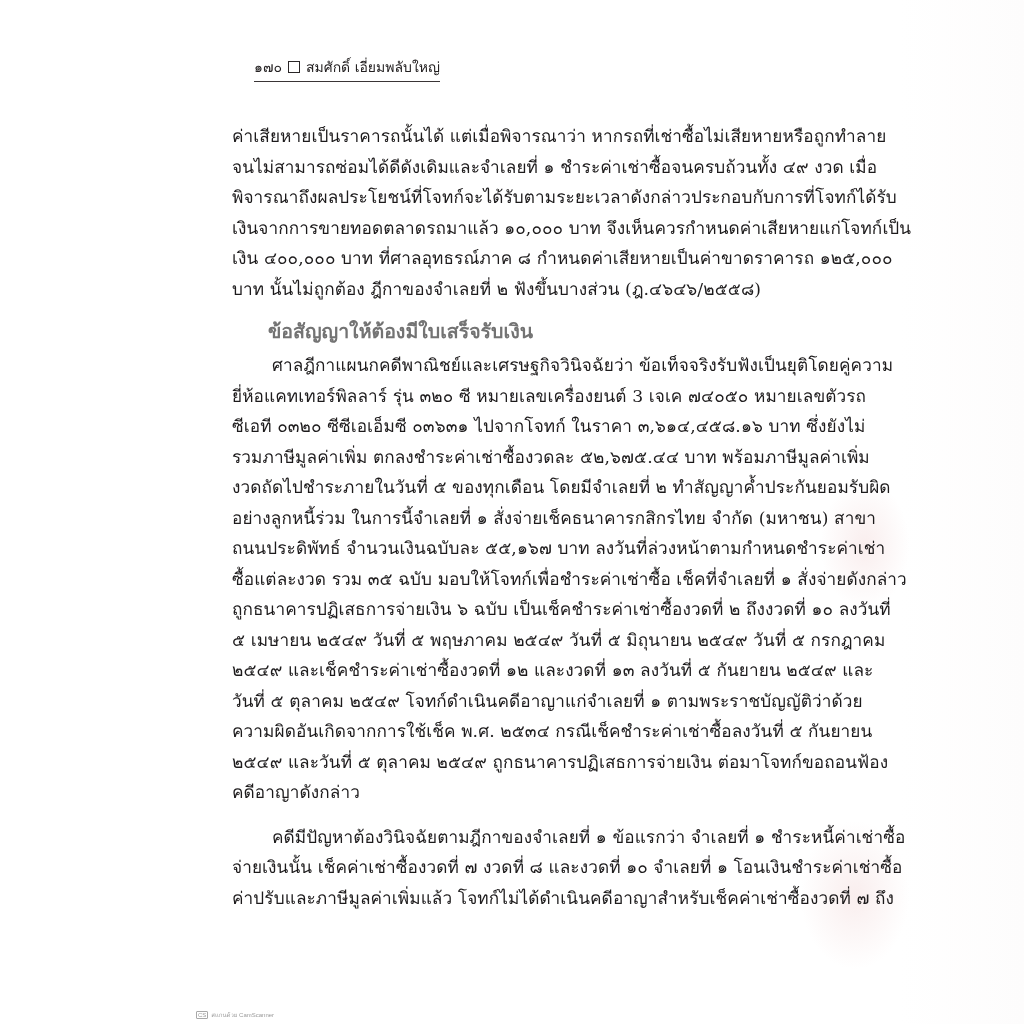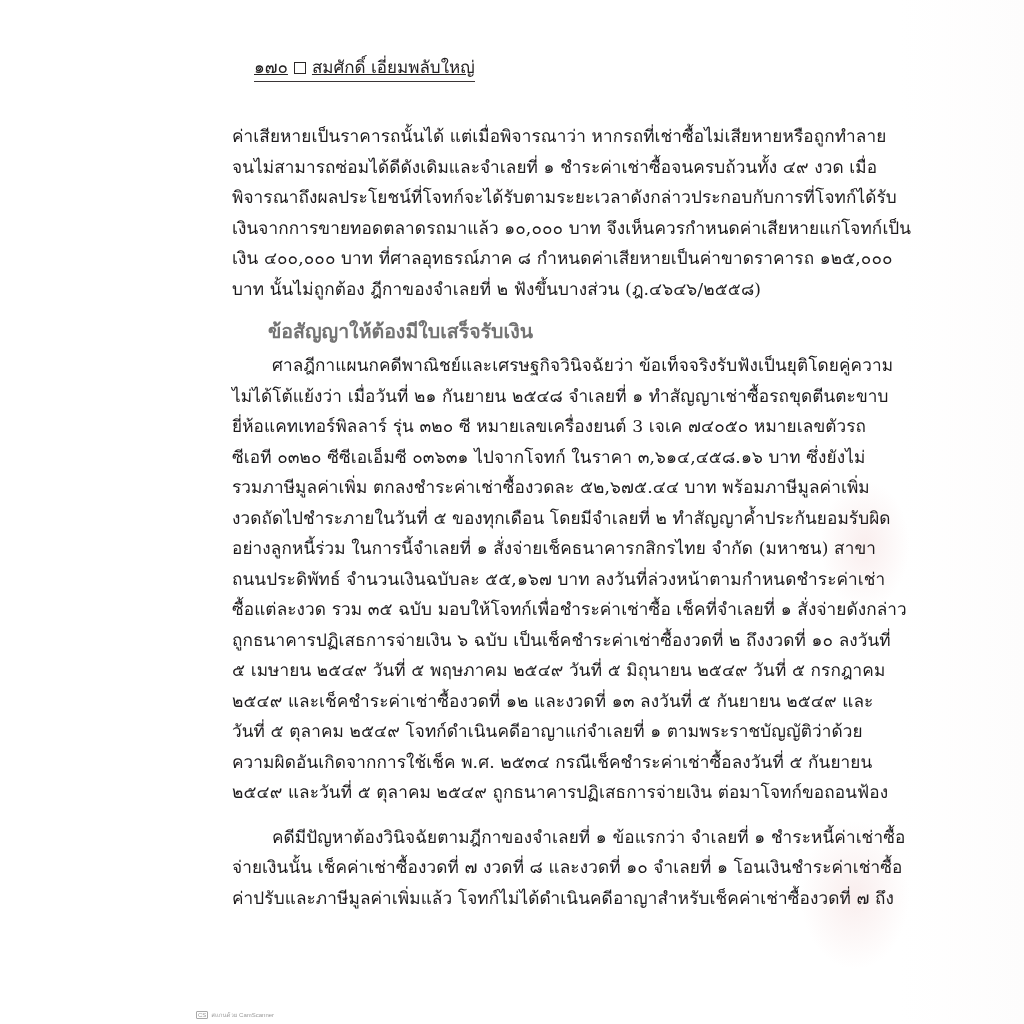--- a/index.html
+++ b/index.html
@@ -33,27 +33,26 @@
   }
   .pink-smudge {
     position: absolute;
     border-radius: 40%;
     background: radial-gradient(ellipse at center, rgba(238,205,205,0.35) 0%, rgba(255,255,255,0) 70%);
   }
   .running-head {
     position: absolute;
     left: 254px;
     top: 56px;
-    font-size: 17px;
+    font-size: 14px;
     line-height: 22px;
     color: #232021;
     padding-bottom: 3px;
     border-bottom: 1.5px solid #3a3536;
     white-space: nowrap;
-    text-decoration: underline;
   }
   .running-head .box {
     display: inline-block;
     width: 10px;
     height: 10px;
     border: 1.5px solid #2a2627;
     margin: 0 6px;
     vertical-align: -1px;
   }
   .body-text {
@@ -119,34 +118,34 @@
       <div class="line">พิจารณาถึงผลประโยชน์ที่โจทก์จะได้รับตามระยะเวลาดังกล่าวประกอบกับการที่โจทก์ได้รับ</div>
       <div class="line">เงินจากการขายทอดตลาดรถมาแล้ว ๑๐,๐๐๐ บาท จึงเห็นควรกำหนดค่าเสียหายแก่โจทก์เป็น</div>
       <div class="line">เงิน ๔๐๐,๐๐๐ บาท ที่ศาลอุทธรณ์ภาค ๘ กำหนดค่าเสียหายเป็นค่าขาดราคารถ ๑๒๕,๐๐๐</div>
       <div class="line">บาท นั้นไม่ถูกต้อง ฎีกาของจำเลยที่ ๒ ฟังขึ้นบางส่วน (ฎ.๔๖๔๖/๒๕๕๘)</div>
     </div>
 
     <div class="heading">ข้อสัญญาให้ต้องมีใบเสร็จรับเงิน</div>
 
     <div>
       <div class="line indent">ศาลฎีกาแผนกคดีพาณิชย์และเศรษฐกิจวินิจฉัยว่า  ข้อเท็จจริงรับฟังเป็นยุติโดยคู่ความ</div>
-      <div class="line">ไม่ได้โต้แย้งว่า เมื่อวันที่ ๒๑ กันยายน ๒๕๔๘ จำเลยที่ ๑ ทำสัญญาเช่าซื้อรถขุดตีนตะขาบ</div>
       <div class="line">ยี่ห้อแคทเทอร์พิลลาร์ รุ่น ๓๒๐ ซี หมายเลขเครื่องยนต์ 3 เจเค ๗๔๐๕๐ หมายเลขตัวรถ</div>
       <div class="line">ซีเอที ๐๓๒๐ ซีซีเอเอ็มซี ๐๓๖๓๑ ไปจากโจทก์ ในราคา ๓,๖๑๔,๔๕๘.๑๖ บาท ซึ่งยังไม่</div>
       <div class="line">รวมภาษีมูลค่าเพิ่ม  ตกลงชำระค่าเช่าซื้องวดละ ๕๒,๖๗๕.๔๔ บาท  พร้อมภาษีมูลค่าเพิ่ม</div>
       <div class="line">งวดถัดไปชำระภายในวันที่ ๕ ของทุกเดือน โดยมีจำเลยที่ ๒ ทำสัญญาค้ำประกันยอมรับผิด</div>
       <div class="line">อย่างลูกหนี้ร่วม ในการนี้จำเลยที่ ๑ สั่งจ่ายเช็คธนาคารกสิกรไทย จำกัด (มหาชน) สาขา</div>
       <div class="line">ถนนประดิพัทธ์ จำนวนเงินฉบับละ ๕๕,๑๖๗ บาท ลงวันที่ล่วงหน้าตามกำหนดชำระค่าเช่า</div>
       <div class="line">ซื้อแต่ละงวด รวม ๓๕ ฉบับ มอบให้โจทก์เพื่อชำระค่าเช่าซื้อ เช็คที่จำเลยที่ ๑ สั่งจ่ายดังกล่าว</div>
       <div class="line">ถูกธนาคารปฏิเสธการจ่ายเงิน ๖ ฉบับ เป็นเช็คชำระค่าเช่าซื้องวดที่ ๒ ถึงงวดที่ ๑๐ ลงวันที่</div>
       <div class="line">๕ เมษายน ๒๕๔๙ วันที่ ๕ พฤษภาคม ๒๕๔๙ วันที่ ๕ มิถุนายน ๒๕๔๙ วันที่ ๕ กรกฎาคม</div>
       <div class="line">๒๕๔๙ และเช็คชำระค่าเช่าซื้องวดที่ ๑๒ และงวดที่ ๑๓ ลงวันที่ ๕ กันยายน ๒๕๔๙ และ</div>
       <div class="line">วันที่ ๕ ตุลาคม ๒๕๔๙ โจทก์ดำเนินคดีอาญาแก่จำเลยที่ ๑ ตามพระราชบัญญัติว่าด้วย</div>
       <div class="line">ความผิดอันเกิดจากการใช้เช็ค พ.ศ. ๒๕๓๔ กรณีเช็คชำระค่าเช่าซื้อลงวันที่ ๕ กันยายน</div>
       <div class="line">๒๕๔๙ และวันที่ ๕ ตุลาคม ๒๕๔๙ ถูกธนาคารปฏิเสธการจ่ายเงิน ต่อมาโจทก์ขอถอนฟ้อง</div>
+      <div class="line">คดีอาญาดังกล่าว</div>
     </div>
 
     <div class="gap"></div>
 
     <div>
       <div class="line indent">คดีมีปัญหาต้องวินิจฉัยตามฎีกาของจำเลยที่ ๑ ข้อแรกว่า จำเลยที่ ๑ ชำระหนี้ค่าเช่าซื้อ</div>
       <div class="line">จ่ายเงินนั้น เช็คค่าเช่าซื้องวดที่ ๗ งวดที่ ๘ และงวดที่ ๑๐ จำเลยที่ ๑ โอนเงินชำระค่าเช่าซื้อ</div>
       <div class="line">ค่าปรับและภาษีมูลค่าเพิ่มแล้ว โจทก์ไม่ได้ดำเนินคดีอาญาสำหรับเช็คค่าเช่าซื้องวดที่ ๗ ถึง</div>
     </div>
   </div>

